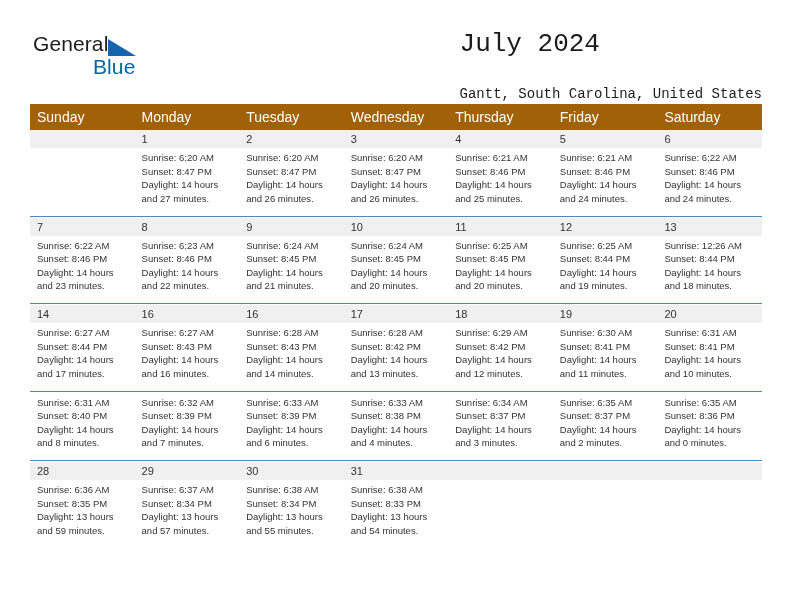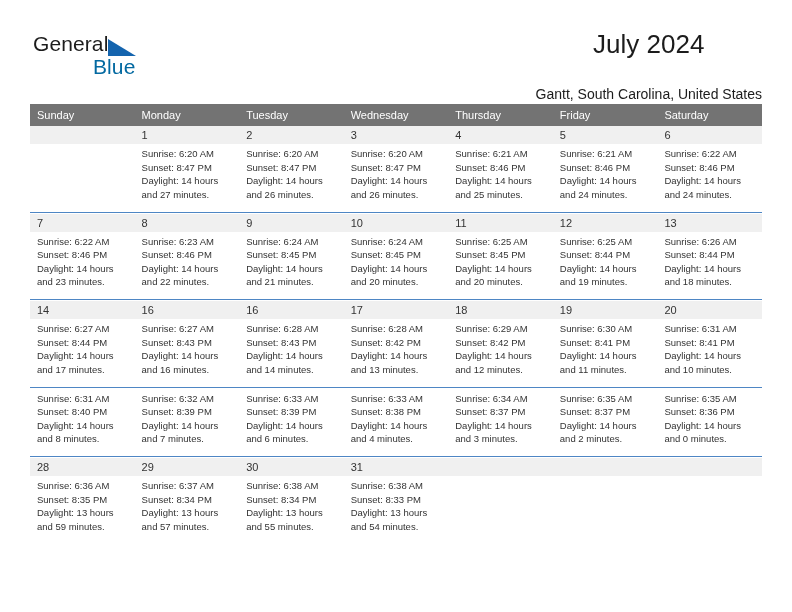--- a/index.html
+++ b/index.html
@@ -60,21 +60,22 @@
     top: 23px;
     font-size: 21px;
     color: #0369a1;
     letter-spacing: 0.1px;
   }
 
   .title-block {
     position: absolute;
     right: 0;
     top: 0;
-    text-align: center;
+    text-align: left;
+    font-family: Liberation Mono, monospace;
   }
   .cal-title {
     font-size: 26px;
     color: #1c1c1c;
     line-height: 32px;
     white-space: nowrap;
   }
   .cal-subtitle {
     font-size: 14px;
     color: #1c1c1c;
@@ -86,23 +87,23 @@
   
   .calendar {
     position: absolute;
     left: 30px;
     top: 104px;
     width: 732px;
     border-collapse: collapse;
     table-layout: fixed;
   }
   .calendar th {
-    background: #737373;
+    background: #a16207;
     color: #ffffff;
-    font-size: 11px;
+    font-size: 14px;
     font-weight: normal;
     text-align: left;
     padding: 5px 0 5px 7px;
     height: 12px;
     box-sizing: border-box;
   }
   .calendar col { width: 104.57px; }
 
   .wk-sep td {
     padding: 0;
@@ -273,21 +274,21 @@
             <div class="line">Daylight: 14 hours</div>
             <div class="line">and 20 minutes.</div>
           </td>
           <td>
             <div class="line">Sunrise: 6:25 AM</div>
             <div class="line">Sunset: 8:44 PM</div>
             <div class="line">Daylight: 14 hours</div>
             <div class="line">and 19 minutes.</div>
           </td>
           <td>
-            <div class="line">Sunrise: 6:26 AM</div>
+            <div class="line">Sunrise: 12:26 AM</div>
             <div class="line">Sunset: 8:44 PM</div>
             <div class="line">Daylight: 14 hours</div>
             <div class="line">and 18 minutes.</div>
           </td>
         </tr>
         <tr class="wk-sep">
           <td></td>
           <td></td>
           <td></td>
           <td></td>

